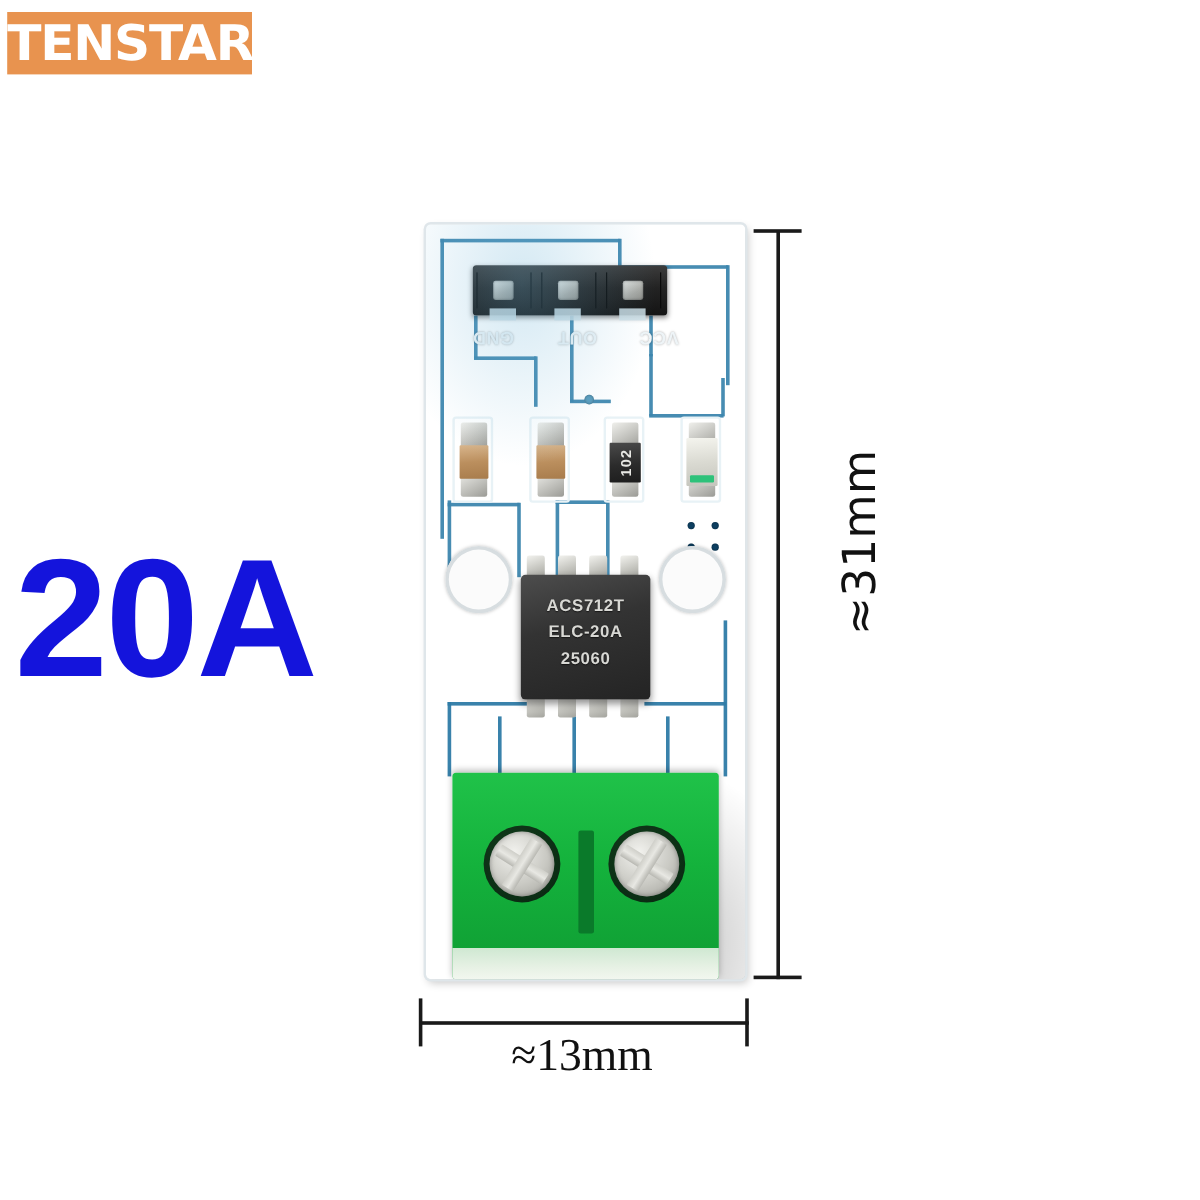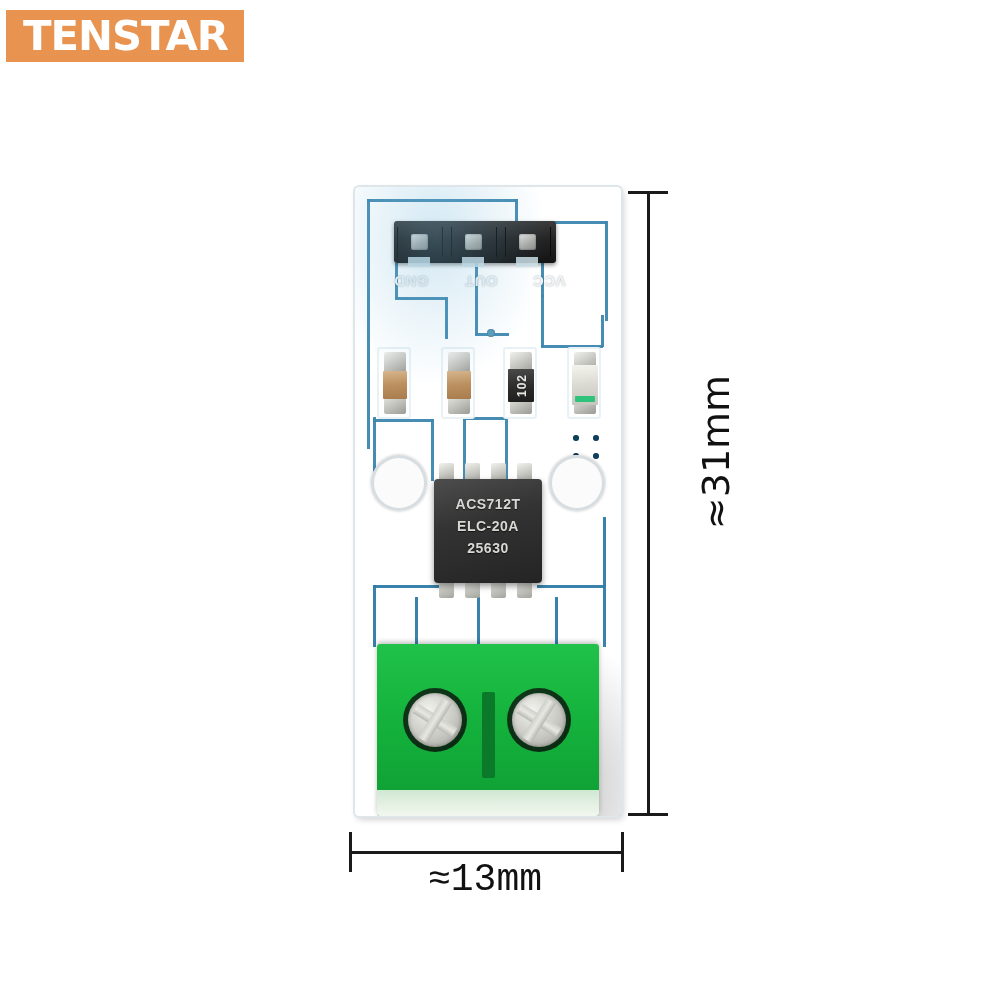--- a/index.html
+++ b/index.html
@@ -24,21 +24,21 @@
     position: absolute;
     left: 0px;
     top: 0px;
     width: 260px;
     height: 140px;
   }
   #brand-banner {
     position: absolute;
     left: 6px;
     top: 10px;
-    width: 238px;
+    width: 204px;
     height: 52px;
     background: #e8934f;
     display: flex;
     align-items: center;
     justify-content: center;
   }
   #brand-banner-text {
     color: #ffffff;
     font-family: "DejaVu Sans", sans-serif;
     font-weight: bold;
@@ -376,37 +376,40 @@
     transform: rotate(-90deg);
     transform-origin: 50% 50%;
     white-space: nowrap;
   }
   #dim-width-label {
     position: absolute;
     left: 340px;
     top: 858px;
     width: 290px;
     color: #111111;
-    font-family: Liberation Mono, monospace;
+    font-family: Liberation Serif, serif;
     font-size: 38px;
     text-align: center;
     white-space: nowrap;
   }
 </style>
 </head>
 <body>
 
 <div id="stage">
 
   <div id="brand">
     <div id="brand-banner">
       <span id="brand-banner-text">TENSTAR</span>
     </div>
   </div>
 
+  <div id="rating">
+    <span id="rating-text">20A</span>
+  </div>
 
   <div id="board">
 
     <div class="trace" style="left:12px; top:12px; width:3px; height:250px;"></div>
     <div class="trace" style="left:12px; top:12px; width:150px; height:3px;"></div>
     <div class="trace" style="left:160px; top:12px; width:3px; height:24px;"></div>
     <div class="trace" style="left:160px; top:34px; width:92px; height:3px;"></div>
     <div class="trace" style="left:250px; top:34px; width:3px; height:100px;"></div>
 
     <div class="trace" style="left:40px; top:76px; width:3px; height:36px;"></div>
@@ -499,21 +502,21 @@
     <div class="ic-pin" style="left:162px; top:276px;"></div>
     <div class="ic-pin" style="left:84px; top:392px;"></div>
     <div class="ic-pin" style="left:110px; top:392px;"></div>
     <div class="ic-pin" style="left:136px; top:392px;"></div>
     <div class="ic-pin" style="left:162px; top:392px;"></div>
 
     <div id="ic">
       <div id="ic-text">
         <div>ACS712T</div>
         <div>ELC-20A</div>
-        <div>25630</div>
+        <div>25060</div>
       </div>
     </div>
 
     <div id="terminal">
       <div id="terminal-divider"></div>
       <div class="screw" style="left:26px;">
         <div class="screw-head">
           <div class="screw-slot-a"></div>
           <div class="screw-slot-b"></div>
         </div>

